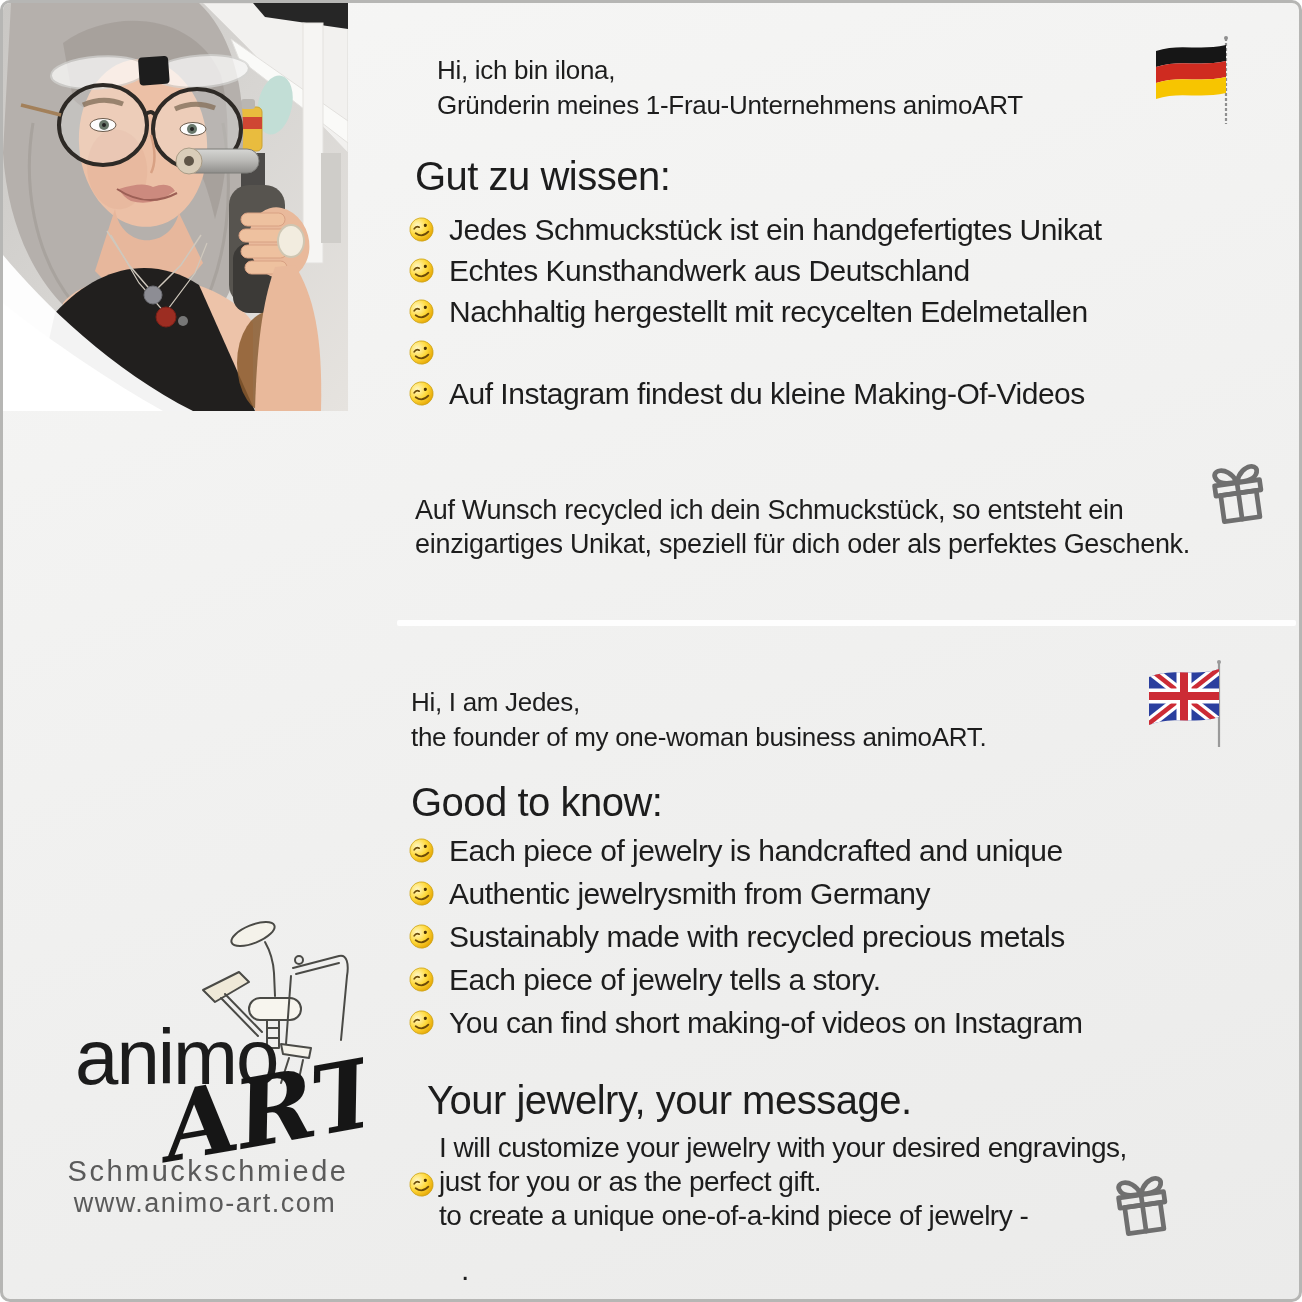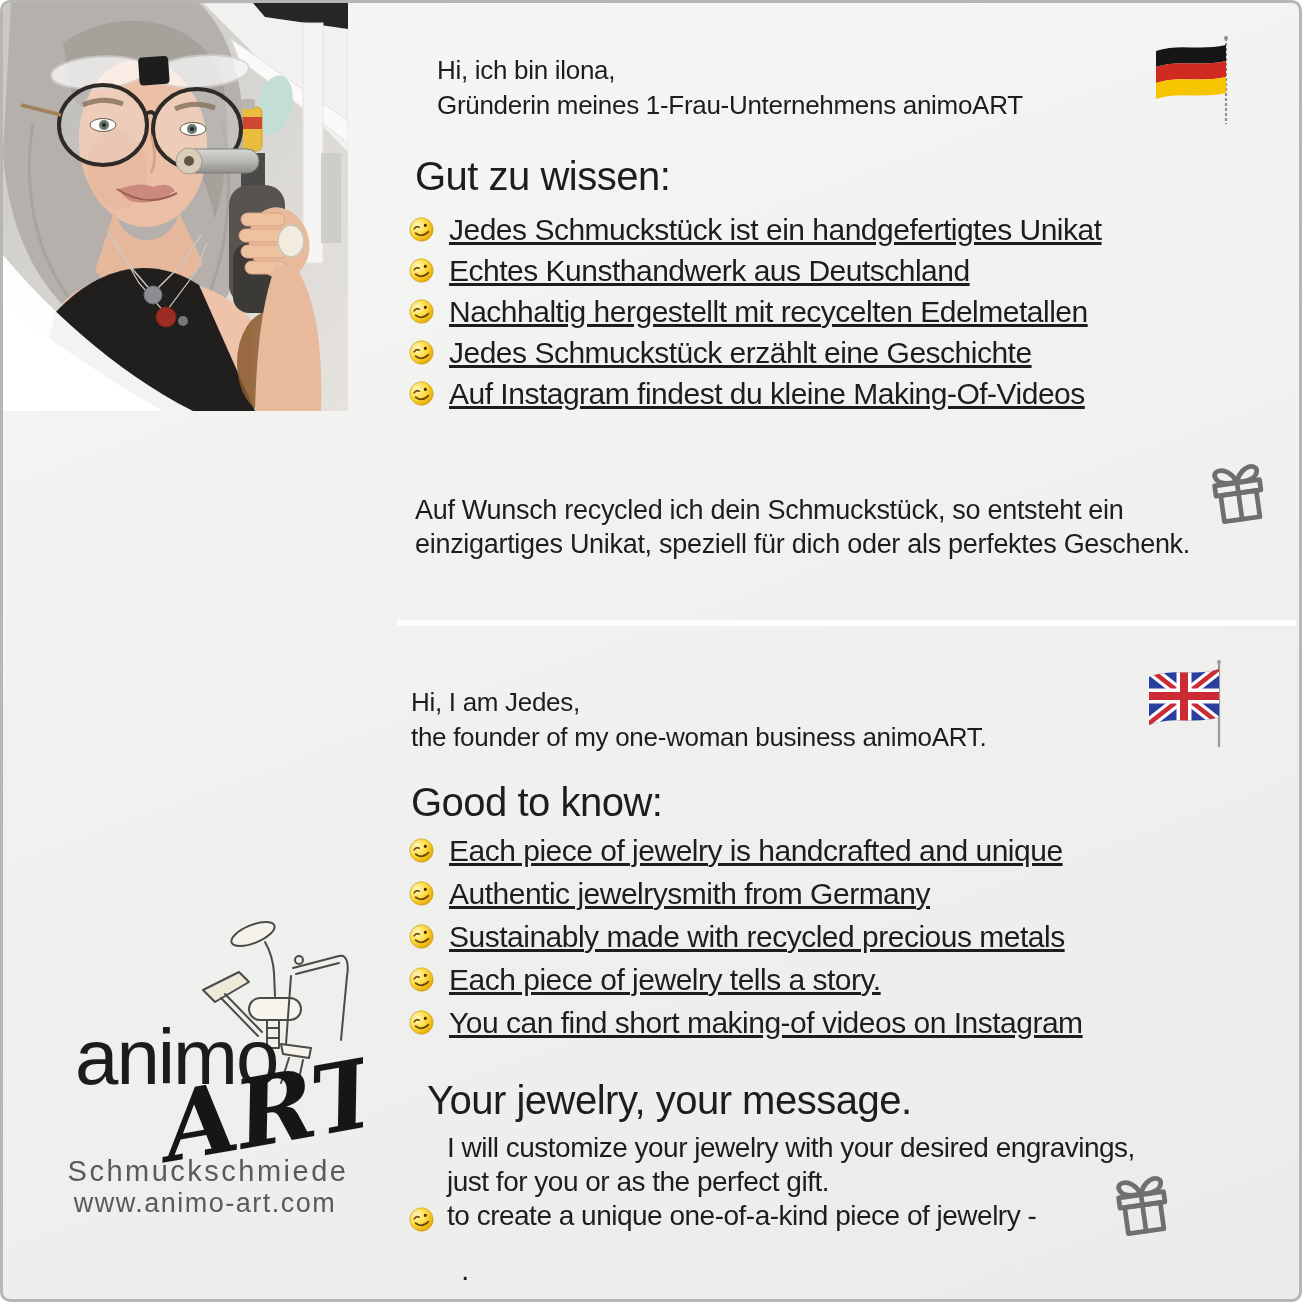--- a/index.html
+++ b/index.html
@@ -22,26 +22,26 @@
   .h{font-size:40px;line-height:46px;font-weight:400;letter-spacing:-0.5px;white-space:nowrap;}
   .de-h1{left:412px;top:150px;}
   .de-h2{left:412px;top:438px;}
   .en-h1{left:408px;top:776px;}
   .en-h2{left:412px;top:1074px;margin-left:12px;}
   .list{display:flex;flex-direction:column;}
   .de-list{left:405px;top:206px;}
   .de-list .li{height:41px;}
   .en-list{left:405px;top:826px;}
   .en-list .li{height:43px;}
-  .li{display:flex;align-items:center;gap:14px;text-decoration:underline;}
+  .li{display:flex;align-items:center;gap:14px;}
   .li-text{font-size:30px;letter-spacing:-0.5px;white-space:nowrap;}
   .smiley{width:27px;height:27px;flex:0 0 27px;}
   .para{font-size:27px;line-height:34px;letter-spacing:-0.3px;}
   .de-para{left:412px;top:490px;}
-  .msg{left:405px;top:1128px;display:flex;gap:12px;align-items:flex-end;}
+  .msg{left:405px;top:1128px;display:flex;gap:4px;align-items:center;}
   .msg .smiley{margin-top:5px;}
   .msg-lines{font-size:28px;line-height:34px;letter-spacing:-0.5px;white-space:nowrap;}
   .divider{left:394px;right:3px;top:617px;height:6px;background:#fefefe;border-radius:2px;}
   .flag{width:95px;height:95px;}
   .flag-de{left:1145px;top:30px;}
   .flag-uk{left:1140px;top:652px;}
   .gift{width:68px;height:76px;}
   .gift-1{left:1202px;top:452px;}
   .gift-2{left:1106px;top:1164px;}
   .logo{left:50px;top:895px;width:310px;height:330px;}
@@ -190,21 +190,20 @@
     <div class="li">
       <svg class="smiley" viewBox="0 0 36 36">
           <use href="#smiley-sym"></use>
         </svg>
       <span class="li-text">Nachhaltig hergestellt mit recycelten Edelmetallen</span>
     </div>
     <div class="li">
       <svg class="smiley" viewBox="0 0 36 36">
           <use href="#smiley-sym"></use>
         </svg>
-      <span class="li-text">Jedes Schmuckstück erzählt eine Geschichte</span>
     </div>
     <div class="li">
       <svg class="smiley" viewBox="0 0 36 36">
           <use href="#smiley-sym"></use>
         </svg>
       <span class="li-text">Auf Instagram findest du kleine Making-Of-Videos</span>
     </div>
   </div>
 
   <div class="abs para de-para">

